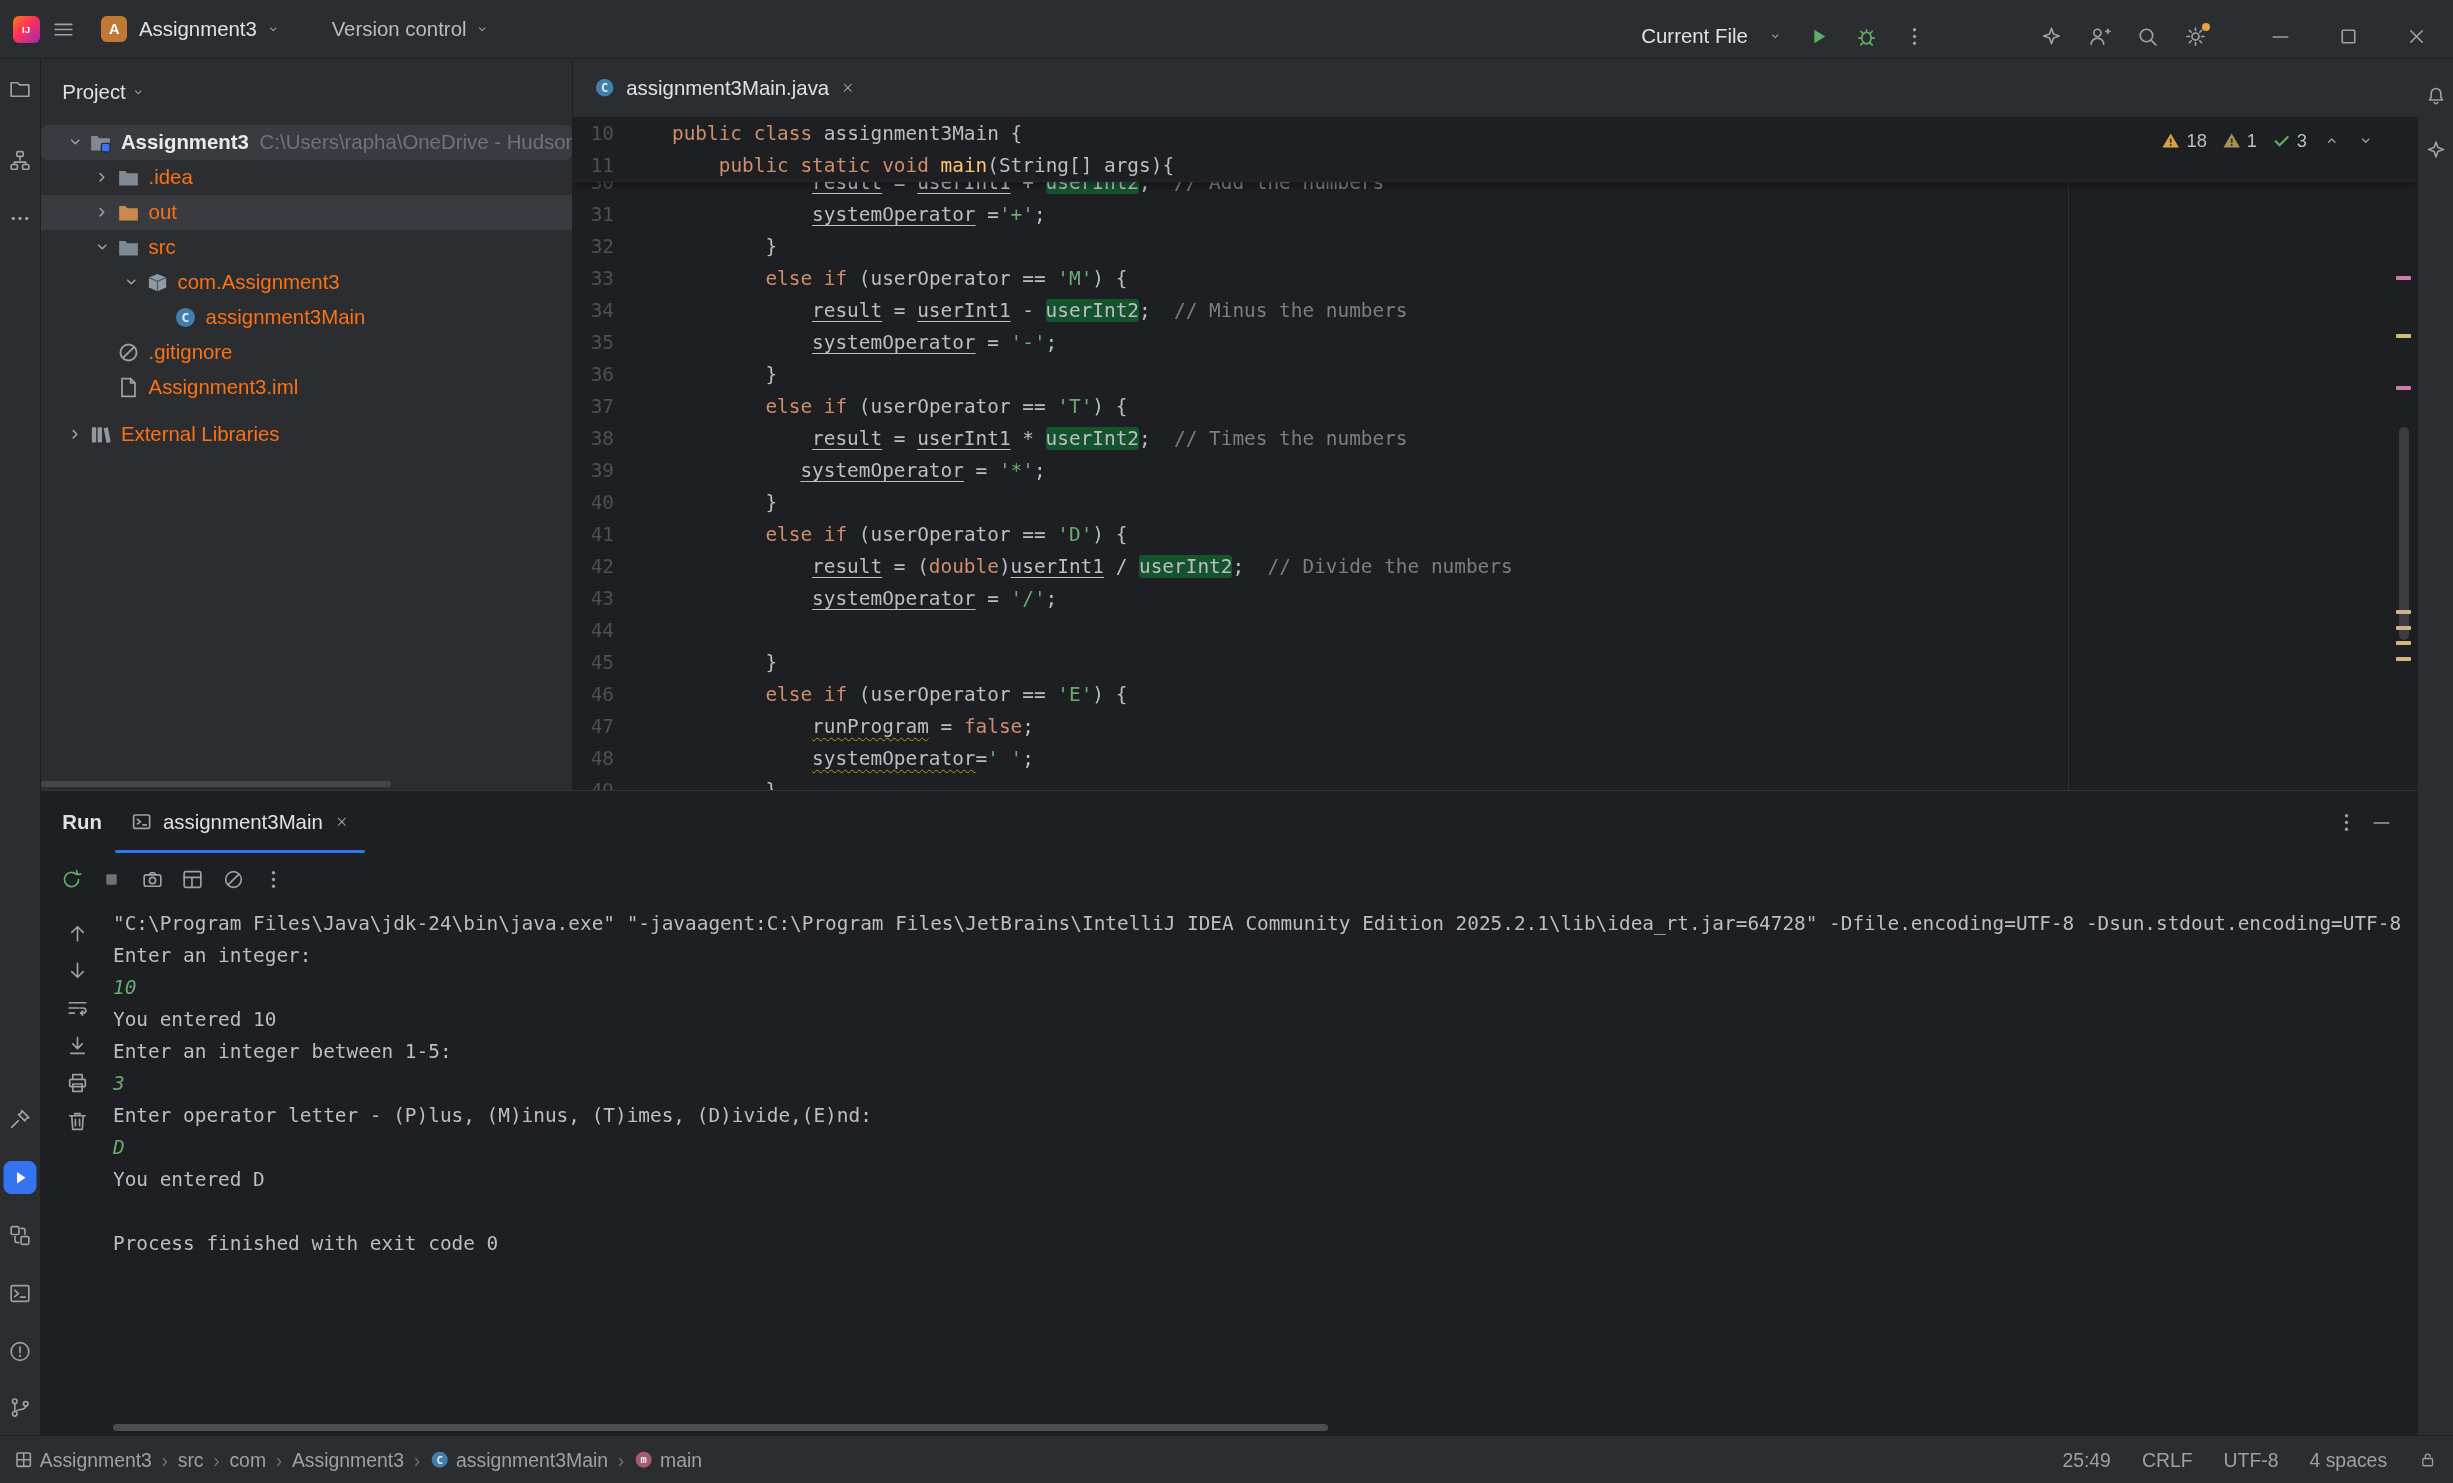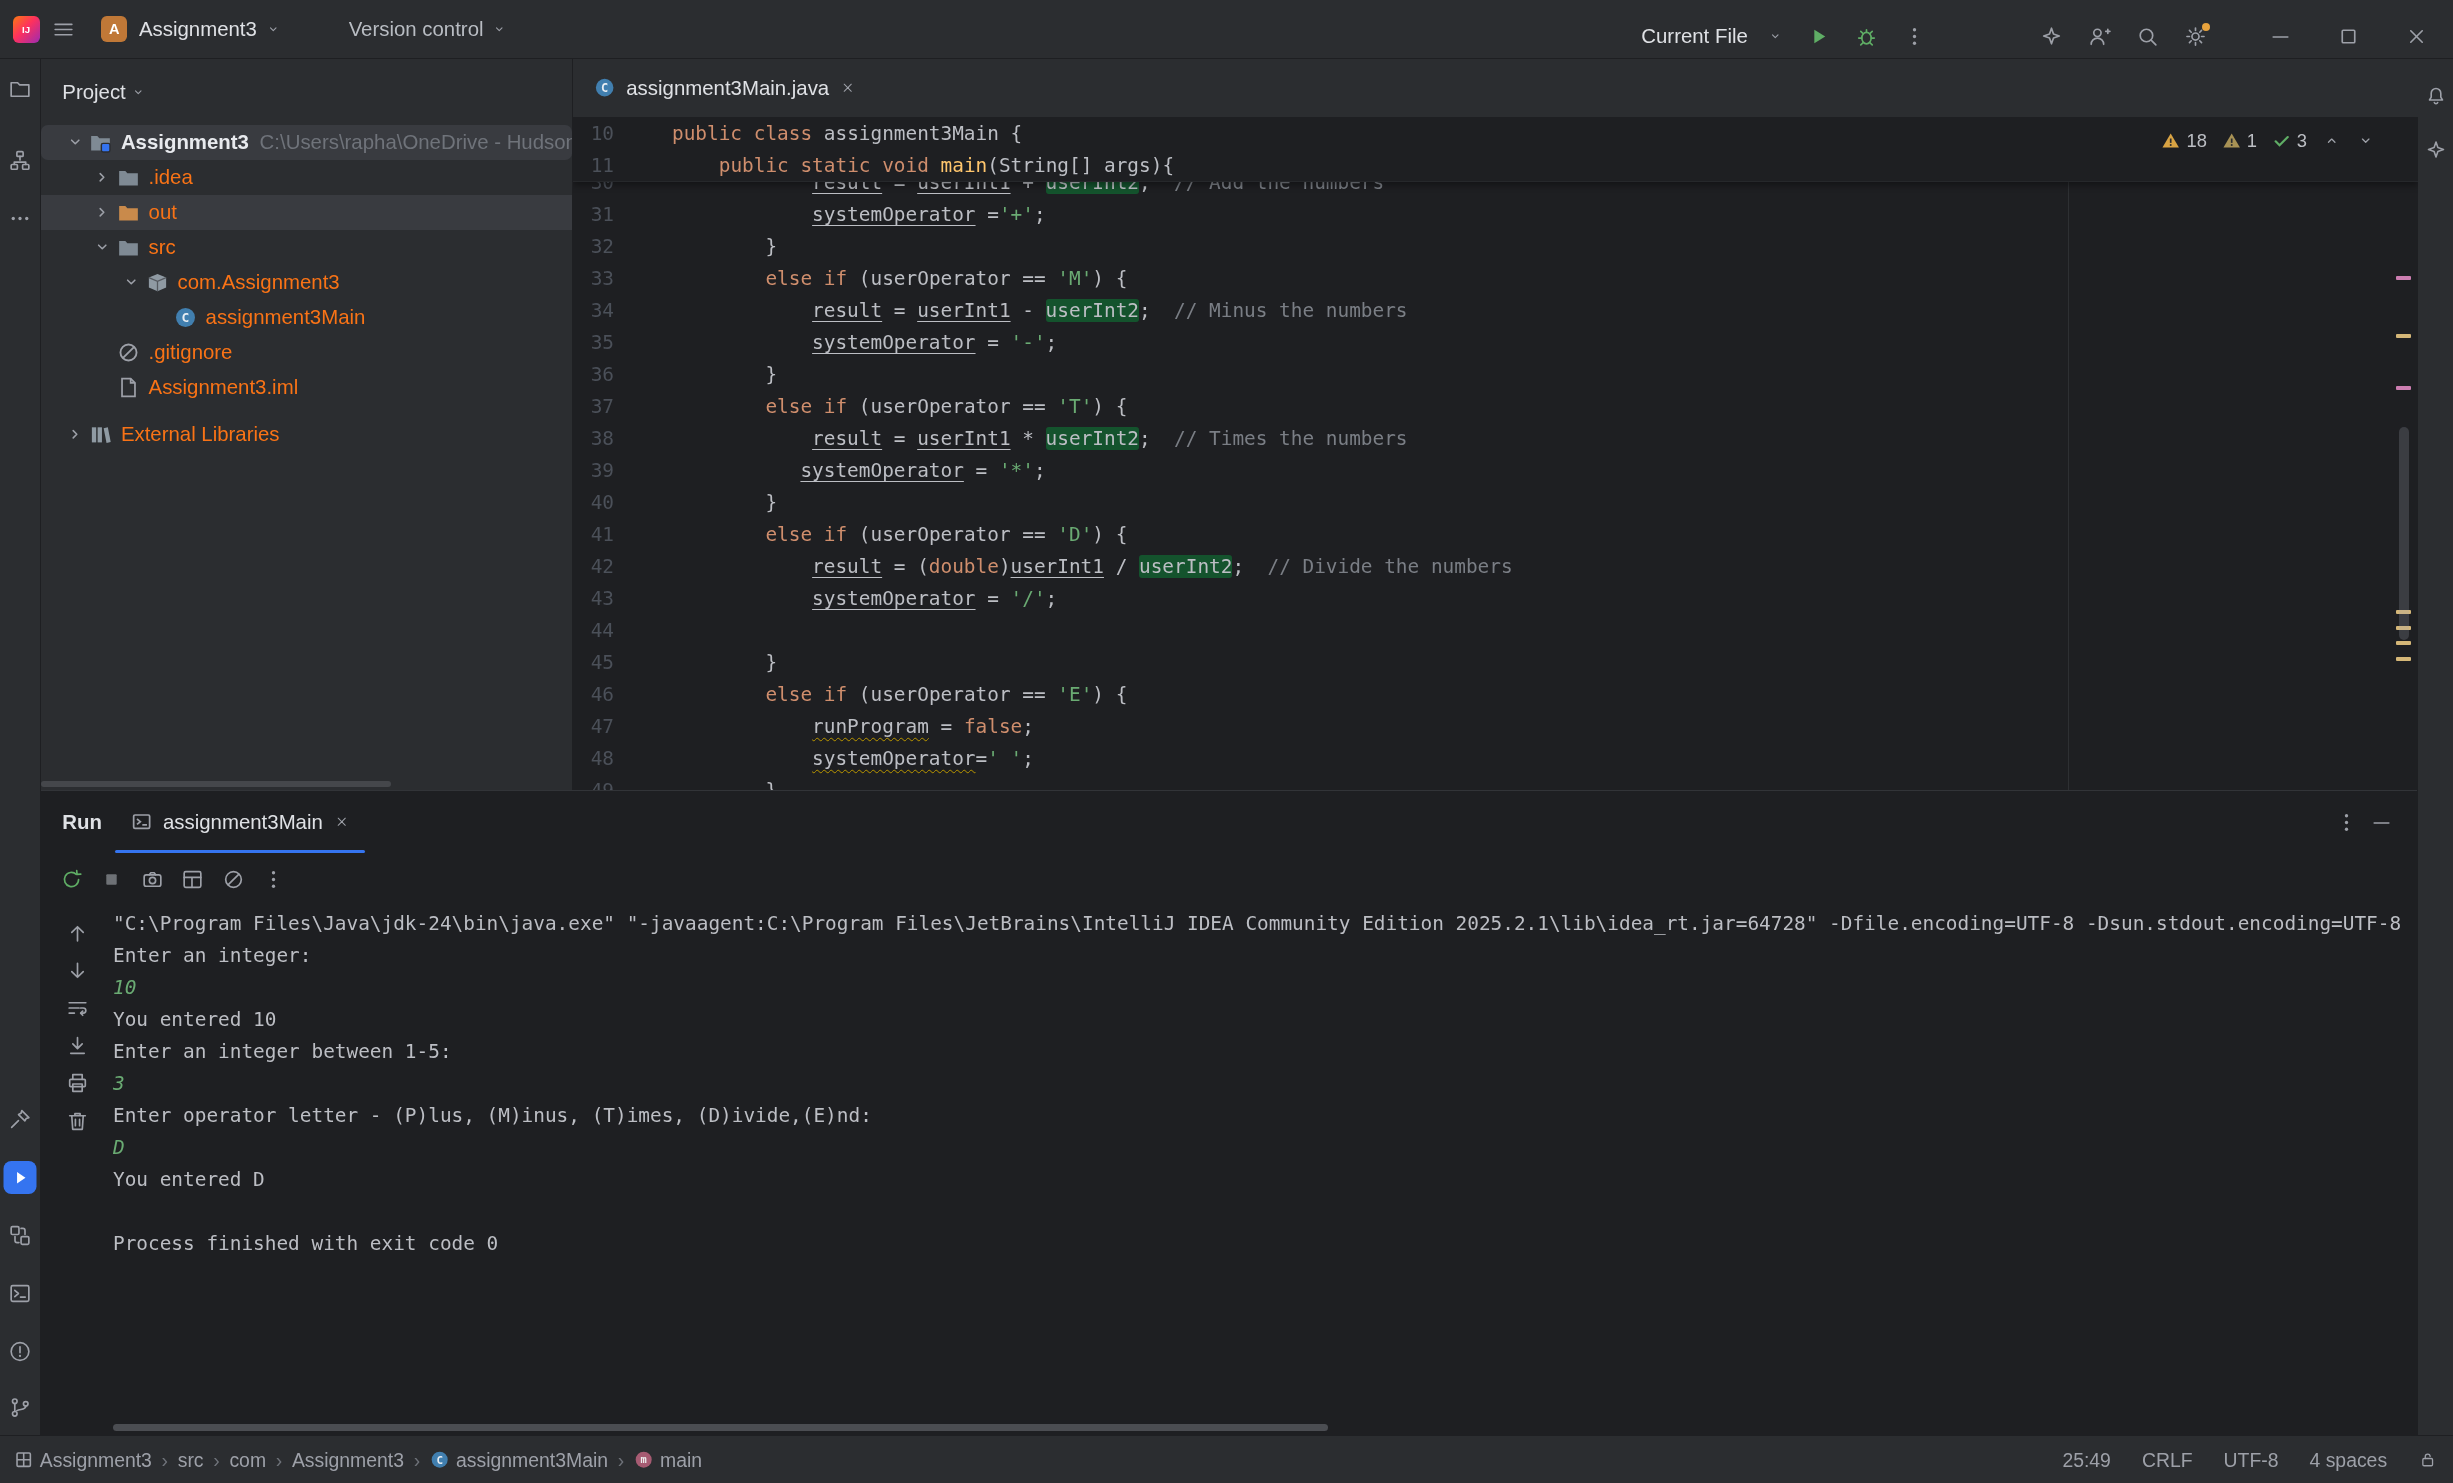--- a/index.html
+++ b/index.html
@@ -119,21 +119,21 @@
             <path d="M4 7h16M4 12h16M4 17h16"></path>
           </svg>
         </span>
       <span class="chip">A</span>
       <span class="tb-label">Assignment3</span>
       <span class="ic chev">
           <svg viewBox="0 0 24 24" width="100%" height="100%" fill="none" stroke="#9da0a8" stroke-width="1.6" stroke-linecap="round" stroke-linejoin="round">
             <path d="M8 10l4 4 4-4"></path>
           </svg>
         </span>
-      <span class="tb-label dim2" style="margin-left:56px">Version control</span>
+      <span class="tb-label dim2" style="margin-left:39px">Version control</span>
       <span class="ic chev">
           <svg viewBox="0 0 24 24" width="100%" height="100%" fill="none" stroke="#9da0a8" stroke-width="1.6" stroke-linecap="round" stroke-linejoin="round">
             <path d="M8 10l4 4 4-4"></path>
           </svg>
         </span>
     </div>
     <div class="tb-right">
       <span class="tb-label">Current File</span>
       <span class="ic chev">
           <svg viewBox="0 0 24 24" width="100%" height="100%" fill="none" stroke="#9da0a8" stroke-width="1.6" stroke-linecap="round" stroke-linejoin="round">

